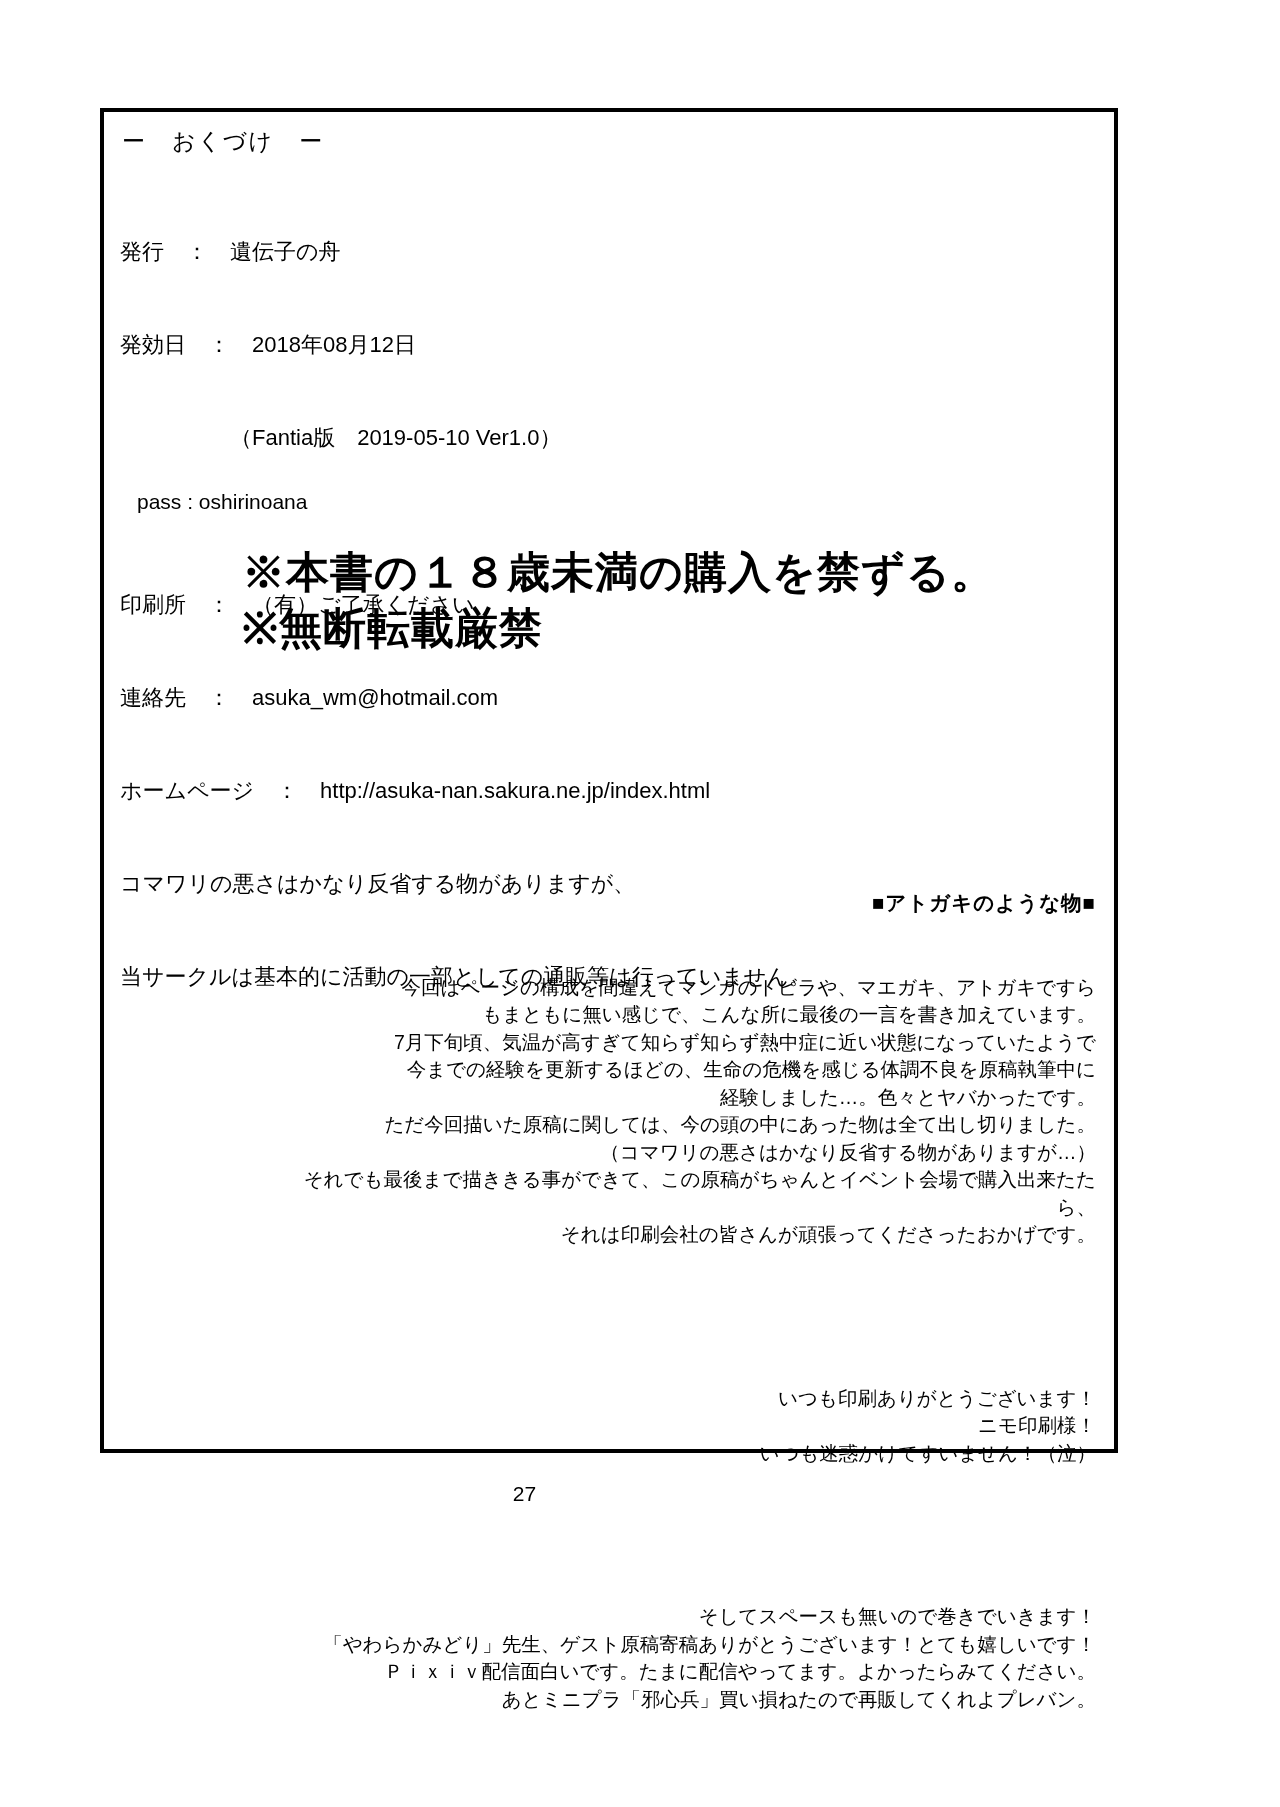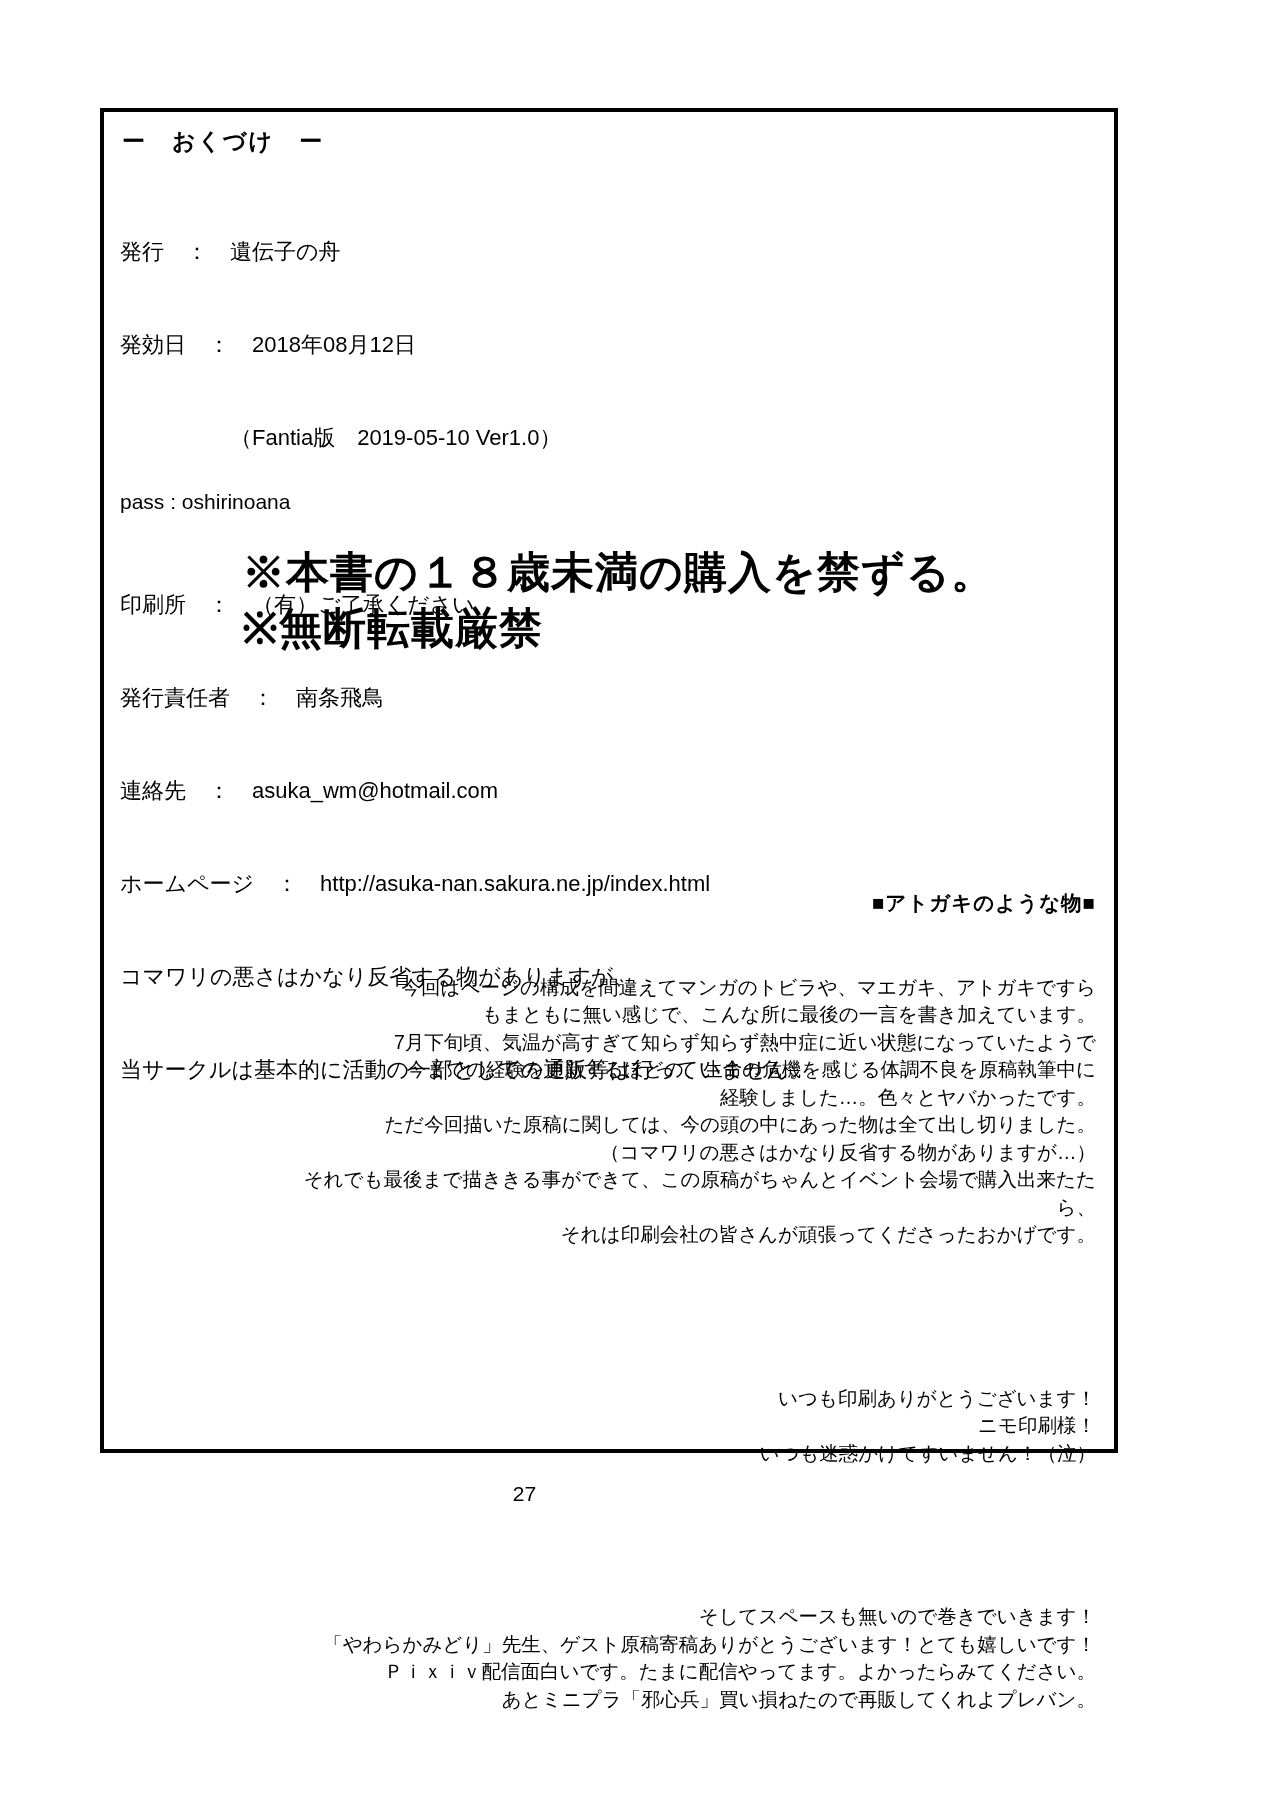--- a/index.html
+++ b/index.html
@@ -29,40 +29,40 @@
     height: 1345px;
     border: 4px solid #000000;
     box-sizing: border-box;
     background: #ffffff;
   }
   .colophon-title {
     position: absolute;
     left: 18px;
     top: 14px;
     font-size: 23px;
-    font-weight: bold;
+    font-weight: normal;
     letter-spacing: 2px;
     white-space: pre;
   }
   .info-block {
     position: absolute;
     left: 16px;
     top: 62px;
     width: 880px;
     font-size: 22px;
     line-height: 31px;
     white-space: pre;
   }
   .info-line {
     white-space: pre;
   }
   .gap-sm { height: 12px; }
   .pass-line {
     position: absolute;
-    left: 16px;
+    left: 33px;
     top: 378px;
     font-size: 21px;
     white-space: pre;
   }
   .warning {
     position: absolute;
     left: 138px;
     top: 432px;
     width: 840px;
     font-size: 43px;
@@ -113,21 +113,20 @@
   <div class="frame">
 
     <div class="colophon-title">ー　おくづけ　ー</div>
 
     <div class="info-block">
       <div class="info-line">発行　：　遺伝子の舟</div>
       <div class="info-line">発効日　：　2018年08月12日</div>
       <div class="info-line">　　　　　（Fantia版　2019-05-10 Ver1.0）</div>
       <div class="info-line gap-sm"></div>
       <div class="info-line">印刷所　：　（有）ご了承ください</div>
-      <div class="info-line">発行責任者　：　南条飛鳥</div>
       <div class="info-line">連絡先　：　asuka_wm@hotmail.com</div>
       <div class="info-line">ホームページ　：　http://asuka-nan.sakura.ne.jp/index.html</div>
       <div class="info-line">コマワリの悪さはかなり反省する物がありますが、</div>
       <div class="info-line">当サークルは基本的に活動の一部としての通販等は行っていません。</div>
     </div>
 
     <div class="pass-line">pass : oshirinoana</div>
 
     <div class="warning">※本書の１８歳未満の購入を禁ずる。
 ※無断転載厳禁</div>

